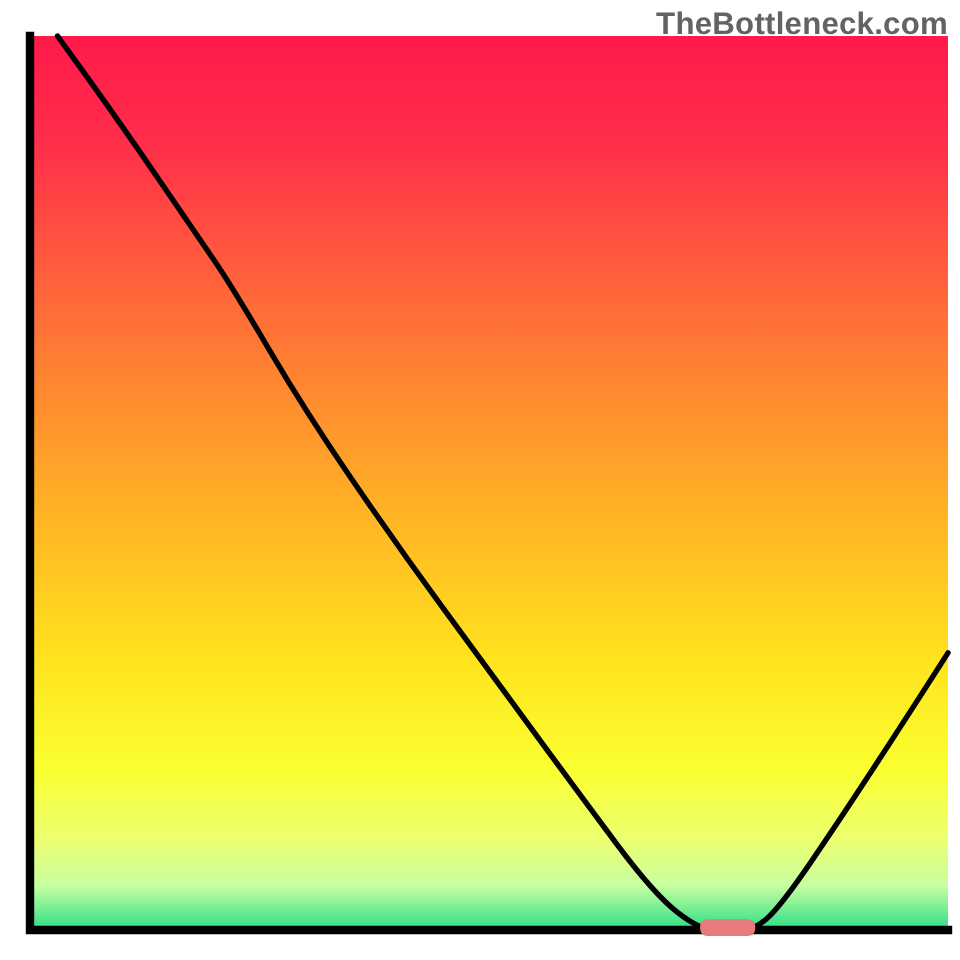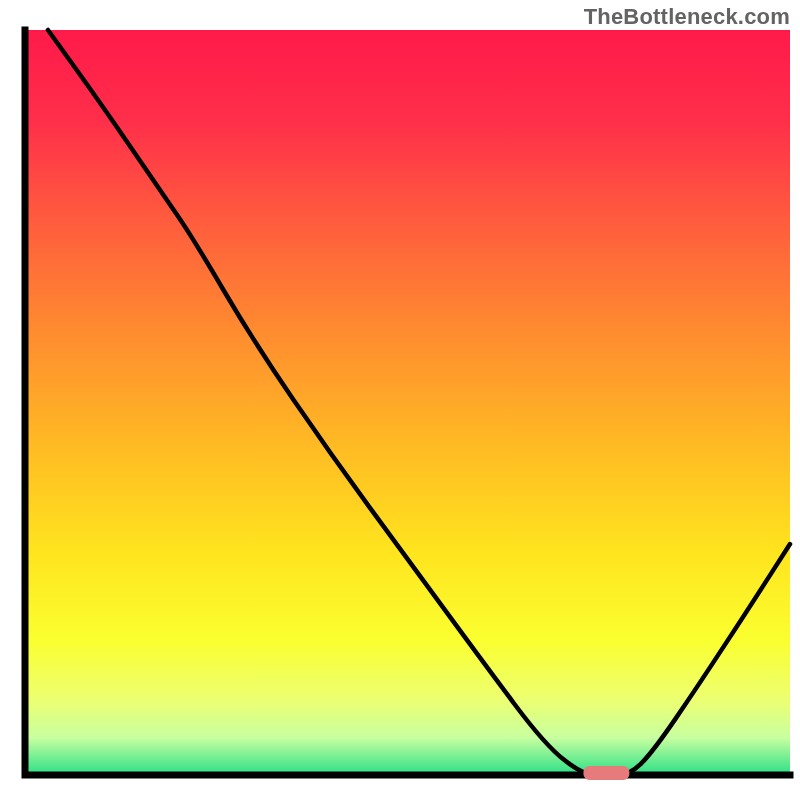--- a/index.html
+++ b/index.html
@@ -12,21 +12,21 @@
   }
   .container {
     position: relative;
     width: 800px;
     height: 800px;
   }
   .watermark {
     position: absolute;
     top: 4px;
     right: 10px;
-    font-size: 22px;
+    font-size: 26px;
     font-weight: 600;
     color: #636363;
     letter-spacing: 0.2px;
     z-index: 20;
   }
   svg.chart {
     position: absolute;
     top: 0;
     left: 0;
   }

